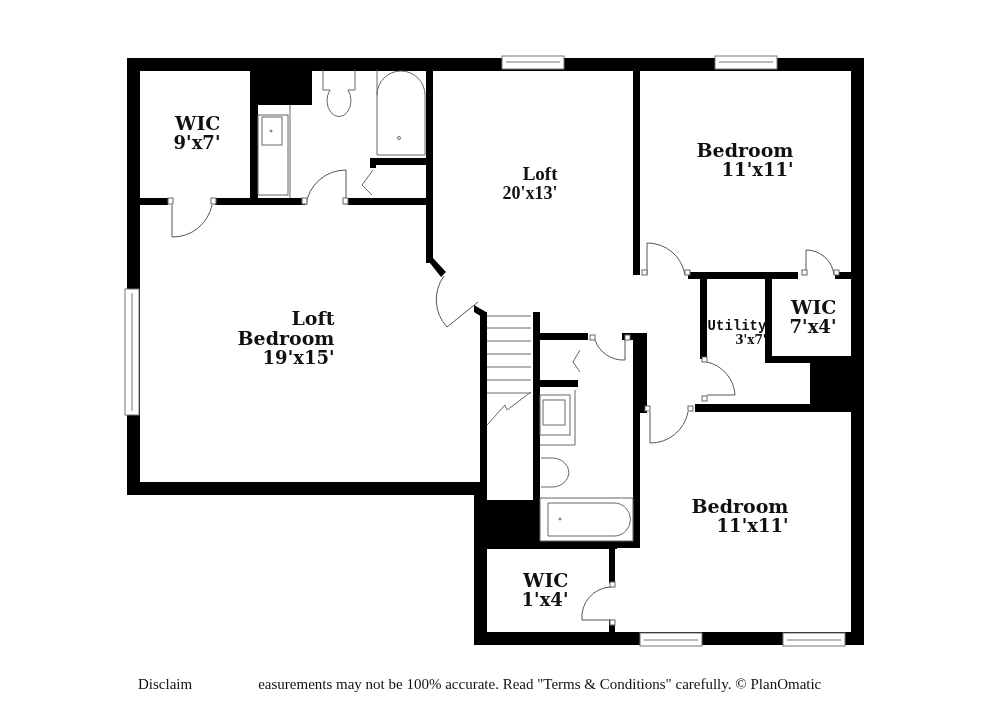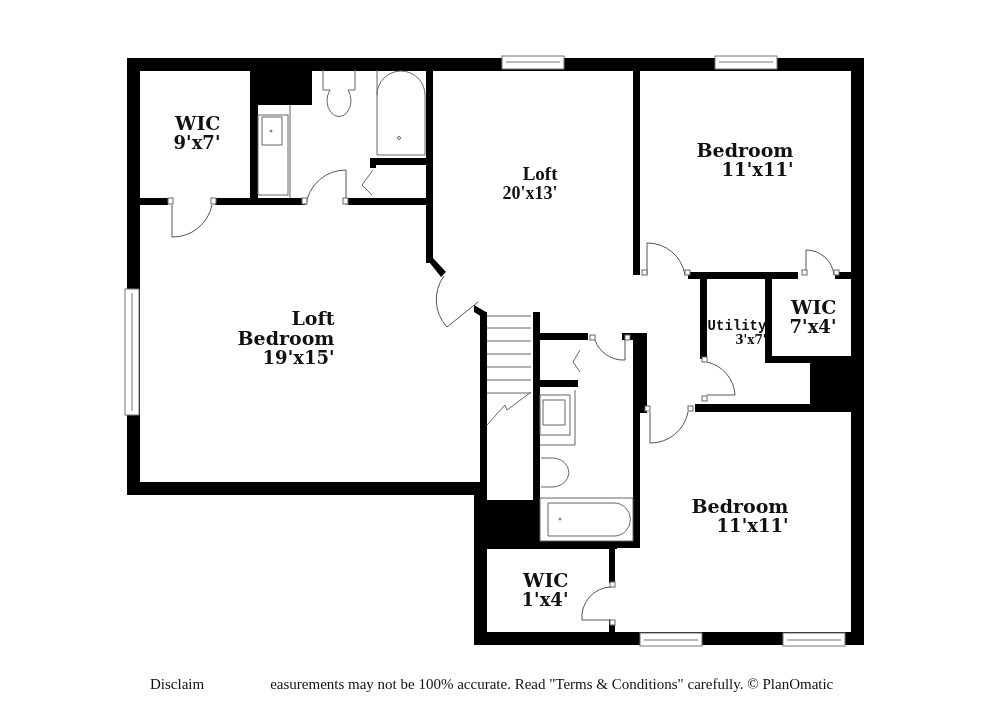--- a/index.html
+++ b/index.html
@@ -3,21 +3,21 @@
 <meta charset="utf-8">
 <style>
   html, body { margin:0; padding:0; background:#ffffff; }
   body { width:1000px; height:727px; position:relative; overflow:hidden; font-family:"DejaVu Serif", serif; }
   #plan { position:absolute; left:0; top:0; width:1000px; height:727px; }
   .room-label { position:absolute; text-align:right; font-family:"DejaVu Serif", serif; font-weight:bold; color:#111; line-height:1.05; transform:translate(-50%,-50%); white-space:nowrap; }
   .room-label .name { display:block; font-size:19px; }
   .room-label .dim { display:block; font-size:18px; }
   .room-label.small .name { font-size:14px;font-family:Liberation Mono, monospace; }
   .room-label.small .dim { font-size:12px; }
-  .disclaimer { position:absolute; left:138px; top:676px; font-family:"Liberation Serif", serif; font-size:15px; color:#111; white-space:nowrap;margin-left:12px; }
+  .disclaimer { position:absolute; left:138px; top:676px; font-family:"Liberation Serif", serif; font-size:15px; color:#111; white-space:nowrap; }
   .disclaimer .gap { display:inline-block; width:66px; }
 </style>
 </head>
 <body>
 
 <svg id="plan" viewBox="0 0 1000 727" xmlns="http://www.w3.org/2000/svg">
   <g fill="#000">
 
     <rect x="127" y="58" width="737" height="13"></rect>
 

